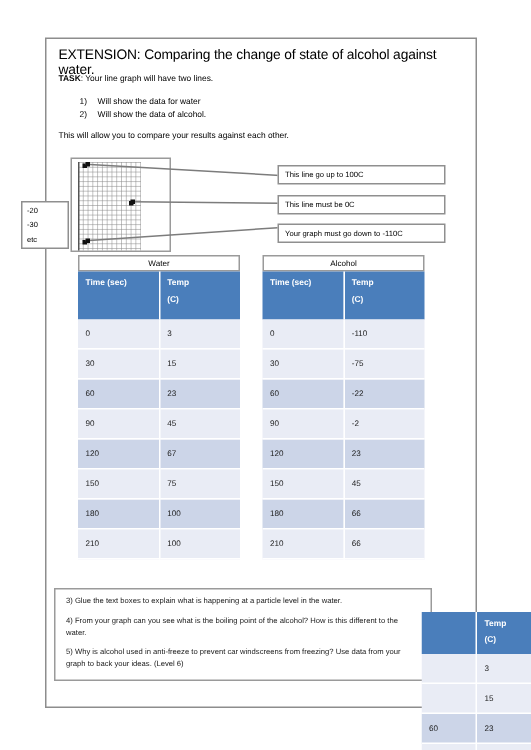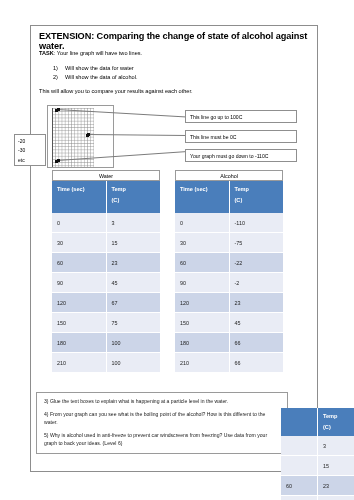--- a/index.html
+++ b/index.html
@@ -27,21 +27,21 @@
     background: #ffffff;
     box-sizing: border-box;
   }
 
   .title {
     position: absolute;
     left: 8px;
     top: 5px;
     width: 272px;
     font-size: 9.2px;
-    font-weight: 700;
+    font-weight: 400;
     letter-spacing: -0.1px;
     color: #000;
     line-height: 1.1;
   }
 
   .task-line {
     position: absolute;
     left: 8px;
     top: 24px;
     width: 272px;

